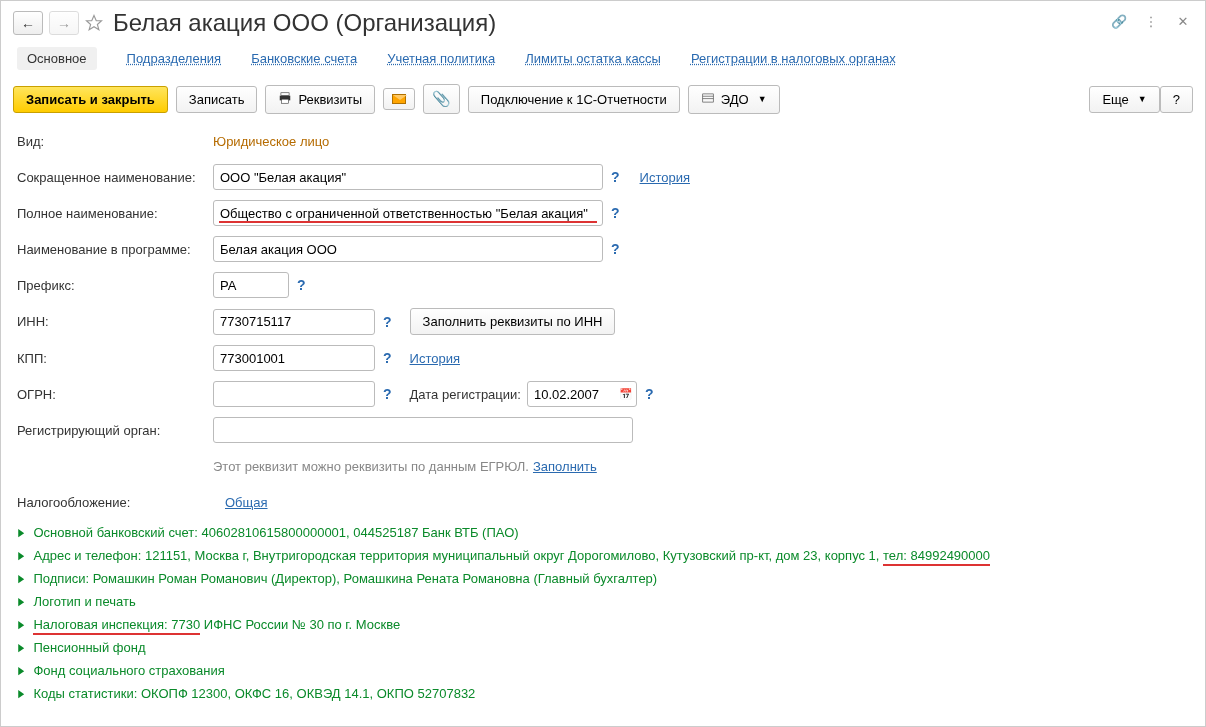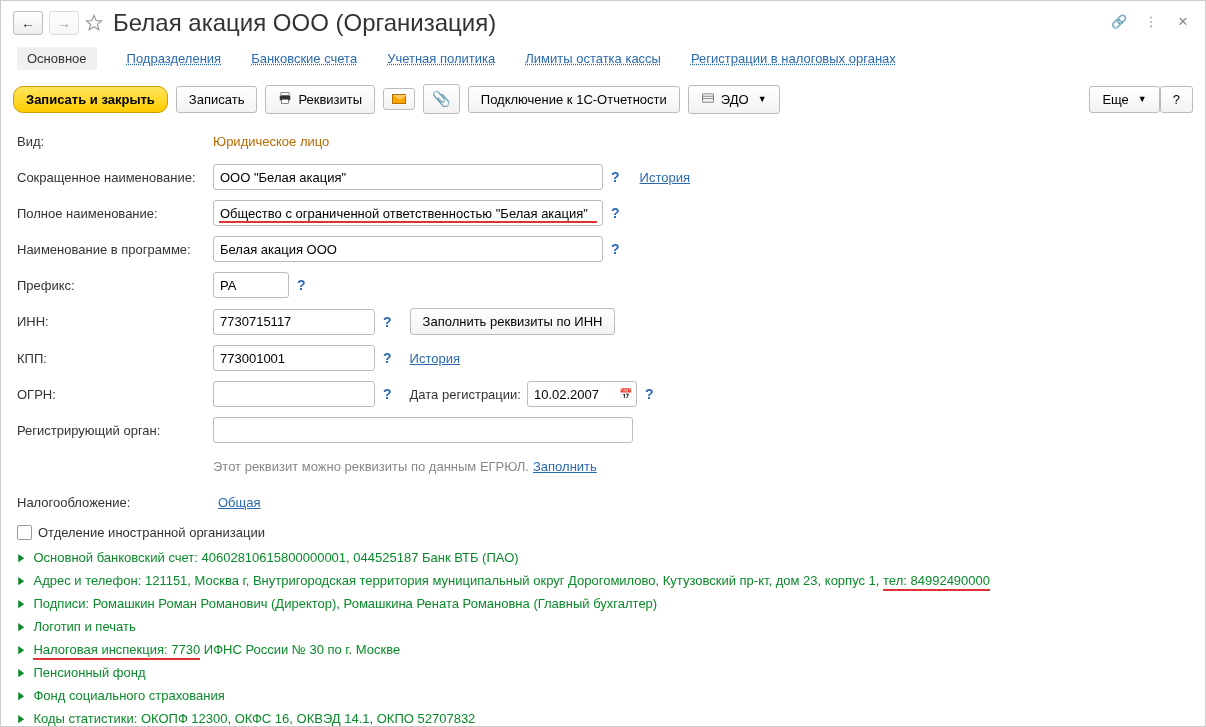--- a/index.html
+++ b/index.html
@@ -9,21 +9,21 @@
   .nav-btn { width: 30px; height: 24px; border: 1px solid #bbb; border-radius: 3px; background: linear-gradient(#fff,#eee); display:flex; align-items:center; justify-content:center; font-size:14px; cursor:pointer; }
   .star-icon { width: 18px; height: 18px; fill: none; stroke: #999; stroke-width: 1.5; }
   .title { font-size: 24px; margin-left: 4px; }
   .title-controls { position: absolute; right: 12px; top: 10px; display: flex; gap: 12px; align-items:center; }
   .icon-btn { width: 20px; height: 20px; display:flex; align-items:center; justify-content:center; cursor:pointer; color:#888; }
   .tabs { display: flex; gap: 30px; border-bottom: 0; margin-bottom: 14px; padding-left: 4px; }
   .tab { color: #2a6ab0; text-decoration: underline dotted; cursor:pointer; padding: 4px 0; }
   .tab.active { color: #333; text-decoration: none; background: #f0f0f0; padding: 4px 10px; border-radius: 3px; }
   .toolbar { display: flex; gap: 8px; align-items:center; margin-bottom: 14px; }
   .btn { border: 1px solid #bbb; border-radius: 3px; background: linear-gradient(#fff,#f2f2f2); padding: 5px 12px; cursor:pointer; display:flex; align-items:center; gap:6px; font-size:13px; }
-  .btn-primary { background: linear-gradient(#ffe55c,#ffcc00); border-color: #c9a000; font-weight: bold; border-radius: 10px; }
+  .btn-primary { background: linear-gradient(#ffe55c,#ffcc00); border-color: #c9a000; font-weight: bold; }
   .btn-icon { padding: 5px 8px; }
   .toolbar-right { margin-left: auto; display:flex; }
   .form-row { display: flex; align-items: center; margin-bottom: 10px; min-height: 26px; }
   .label { width: 200px; flex-shrink: 0; padding-left: 4px; }
   .value-orange { color: #b56b00; }
   .input { border: 1px solid #bbb; border-radius: 3px; padding: 4px 6px; height: 26px; font-size: 13px; }
   .input-lg { width: 390px; }
   .input-md { width: 162px; }
   .input-sm { width: 76px; }
   .input-date { width: 110px; }
@@ -176,27 +176,23 @@
   </div>
 
   <div class="form-row">
     <span class="label"></span>
     <span class="hint-text">Этот реквизит можно реквизиты по данным ЕГРЮЛ.</span>
     <span class="link link-close" style="margin-left:4px">Заполнить</span>
   </div>
 
   <div class="form-row">
     <span class="label">Налогообложение:</span>
-    <span class="link link-close" style="margin-left:5px">Общая</span>
-  </div>
-
-  <div class="checkbox-row">
-    <span class="checkbox"></span>
-    <span>Отделение иностранной организации</span>
-  </div>
+    <span class="link link-close" style="margin-left:12px">Общая</span>
+  </div>
+
 
   <div class="expand-row">
       <span class="chevron">▶</span>
       <span>Основной банковский счет: 40602810615800000001, 044525187 Банк ВТБ (ПАО)</span>
     </div>
   <div class="expand-row">
       <span class="chevron">▶</span>
       <span><span>Адрес и телефон: 121151, Москва г, Внутригородская территория муниципальный округ Дорогомилово, Кутузовский пр-кт, дом 23, корпус 1, </span><span class="underline-red">тел: 84992490000</span></span>
     </div>
   <div class="expand-row">

